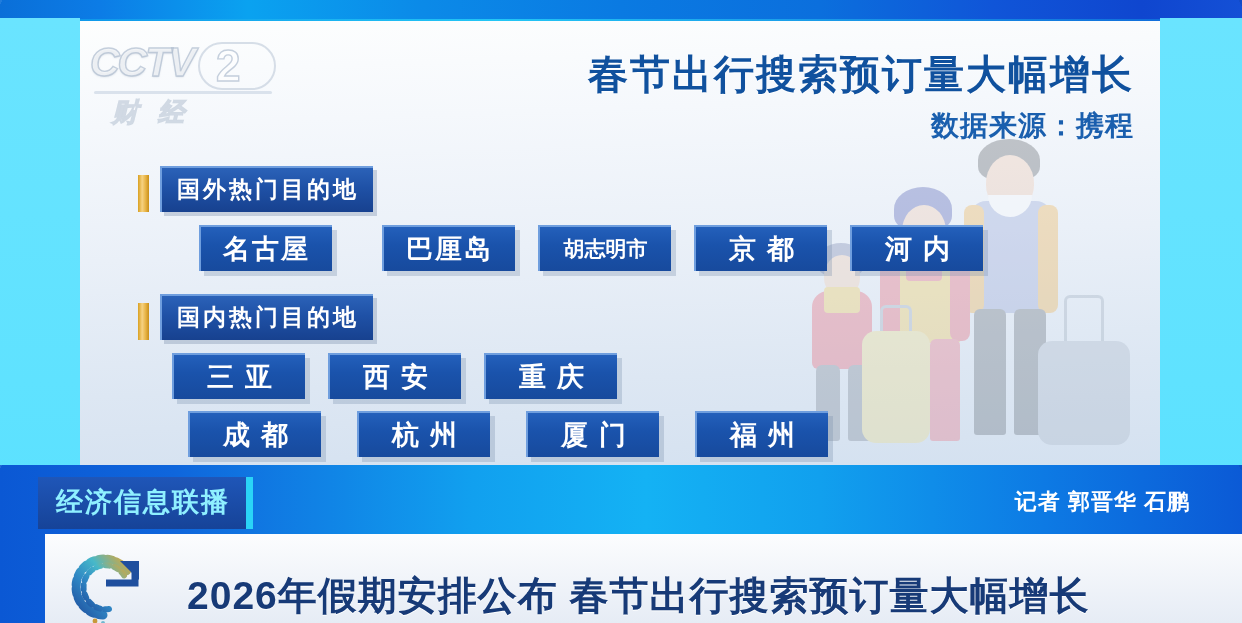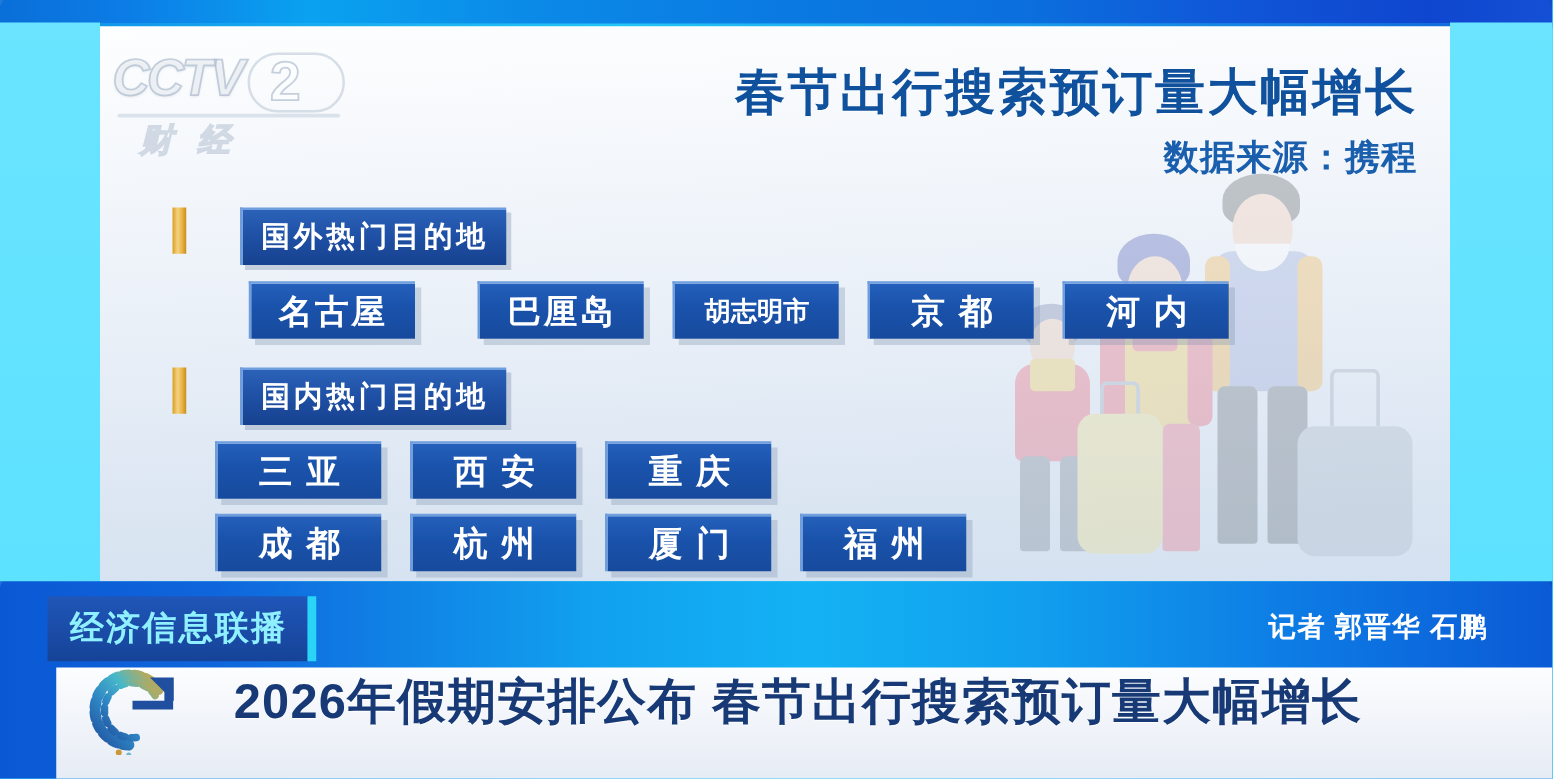--- a/index.html
+++ b/index.html
@@ -58,21 +58,21 @@
     font-size:40px; font-weight:bold; color:#10519e; letter-spacing:2px;
     line-height:1.16; white-space:nowrap;
     text-shadow:0 1px 0 rgba(255,255,255,.85);
   }
   #data-source {
     margin-top:10px; font-size:28px; font-weight:bold; color:#1a5fae;
     letter-spacing:1px; white-space:nowrap;
   }
 
   
-  .section-header { position:absolute; display:flex; align-items:flex-start;gap:32px; }
+  .section-header { position:absolute; display:flex; align-items:flex-end; }
   .gold-bar {
     width:11px; height:37px; margin-right:11px;
     background:linear-gradient(90deg,#d9a021 0%,#f6d282 38%,#e8b548 68%,#c98f19 100%);
   }
   .section-label {
     background:linear-gradient(180deg,#2b62b8 0%,#1f51a6 45%,#17418f 100%);
     border-top:2px solid #6f9ede; border-left:2px solid #6f9ede;
     color:#ffffff; font-size:23px; font-weight:bold; letter-spacing:3px;
     padding:6px 14px 7px 15px; white-space:nowrap;
     box-shadow:4px 4px 0 rgba(120,140,170,.35);
@@ -141,21 +141,21 @@
   #reporters {
     position:absolute; right:52px; top:22px;
     font-size:22px; font-weight:bold; color:#ffffff; letter-spacing:1px;
     white-space:nowrap;
   }
 
   
   #headline-bar {
     position:absolute; left:45px; right:0; top:534px; height:89px;
     background:linear-gradient(180deg,#fcfdfe 0%,#f2f5fa 45%,#e6ecf5 100%);
-    display:flex; align-items:flex-start;
+    display:flex; align-items:flex-end;
   }
   #news-logo { width:118px; height:70px; position:relative; flex:0 0 118px; margin-left:14px; }
   #news-headline {
     font-size:39px; font-weight:bold; color:#173a77; letter-spacing:1px;
     white-space:nowrap; margin-left:10px;
     text-shadow:0 1px 0 rgba(255,255,255,.9);
   }
 </style>
 </head>
 <body>
@@ -240,21 +240,21 @@
       <div class="gold-bar"></div>
       <div class="section-label">国内热门目的地</div>
     </div>
 
     <div class="chip-row" style="left:92px;top:332px;gap:23px;">
       <div class="chip w2">三亚</div>
       <div class="chip w2">西安</div>
       <div class="chip w2">重庆</div>
     </div>
 
-    <div class="chip-row" style="left:92px;top:390px;gap:23px;">
+    <div class="chip-row" style="left:108px;top:390px;gap:36px;">
       <div class="chip w2">成都</div>
       <div class="chip w2">杭州</div>
       <div class="chip w2">厦门</div>
       <div class="chip w2">福州</div>
     </div>
 
   </div>
 
   <div id="lower-banner">
     <div id="program-badge">经济信息联播</div>

